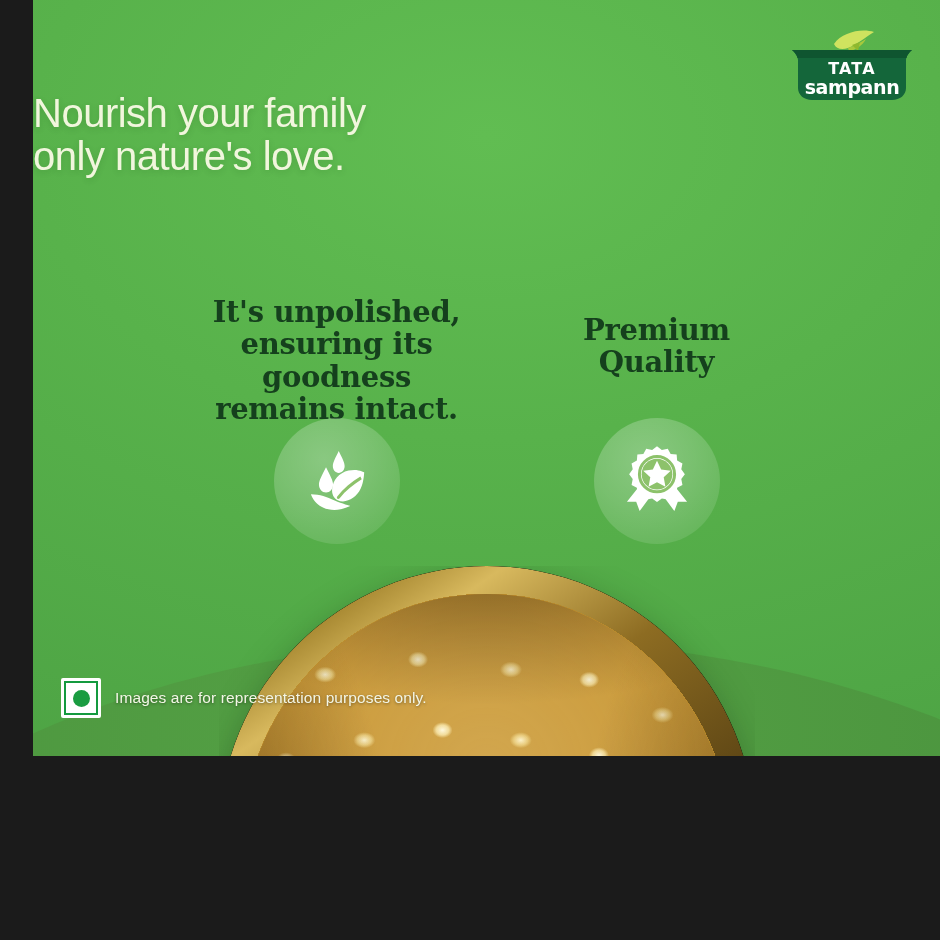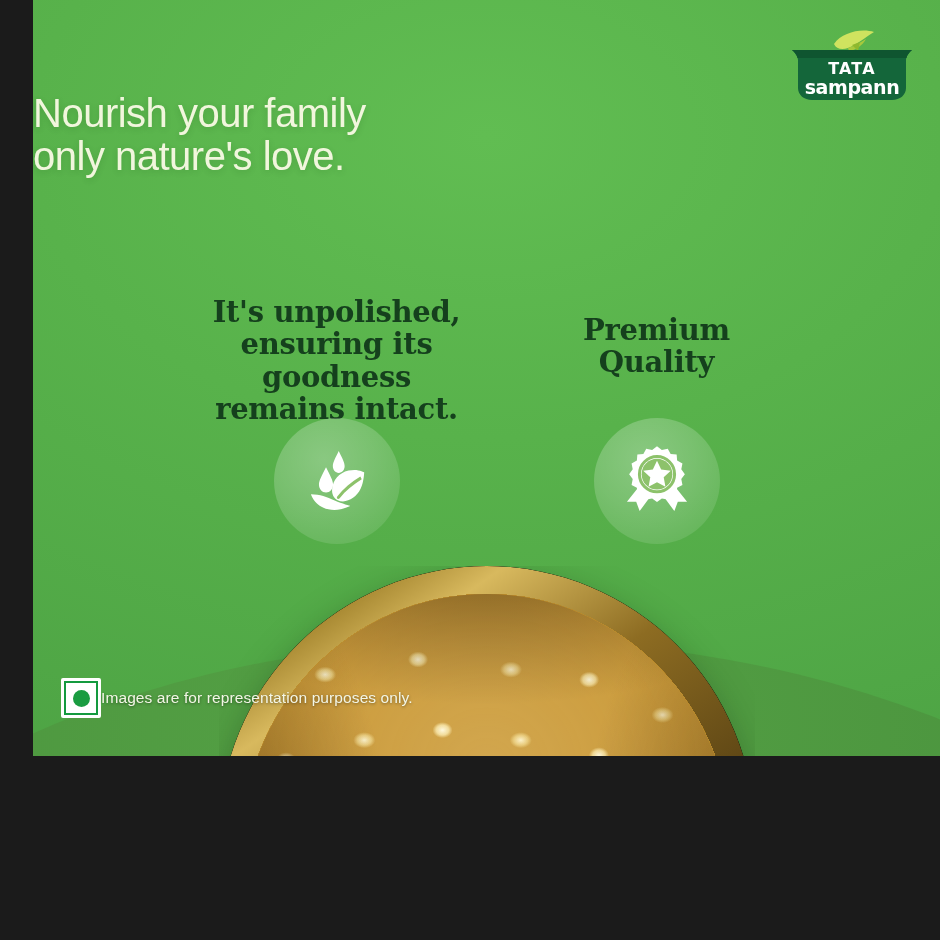--- a/index.html
+++ b/index.html
@@ -230,21 +230,21 @@
     width:640px; height:150px;
     border-radius:50%;
     background:radial-gradient(ellipse 50% 50% at 50% 50%, rgba(25,60,15,.30) 0%, rgba(25,60,15,0) 72%);
     pointer-events:none;
   }
 
   
   .footer {
     position:absolute;
     left:28px; bottom:38px;
-    display:flex; align-items:center; gap:0;
+    display:flex; align-items:center; gap:14px;
     z-index:6;
   }
   .veg-mark {
     width:40px; height:40px;
     border:3px solid #ffffff;
     background:#ffffff;
     display:flex; align-items:center; justify-content:center;
     border-radius:2px;
   }
   .veg-mark-inner {

